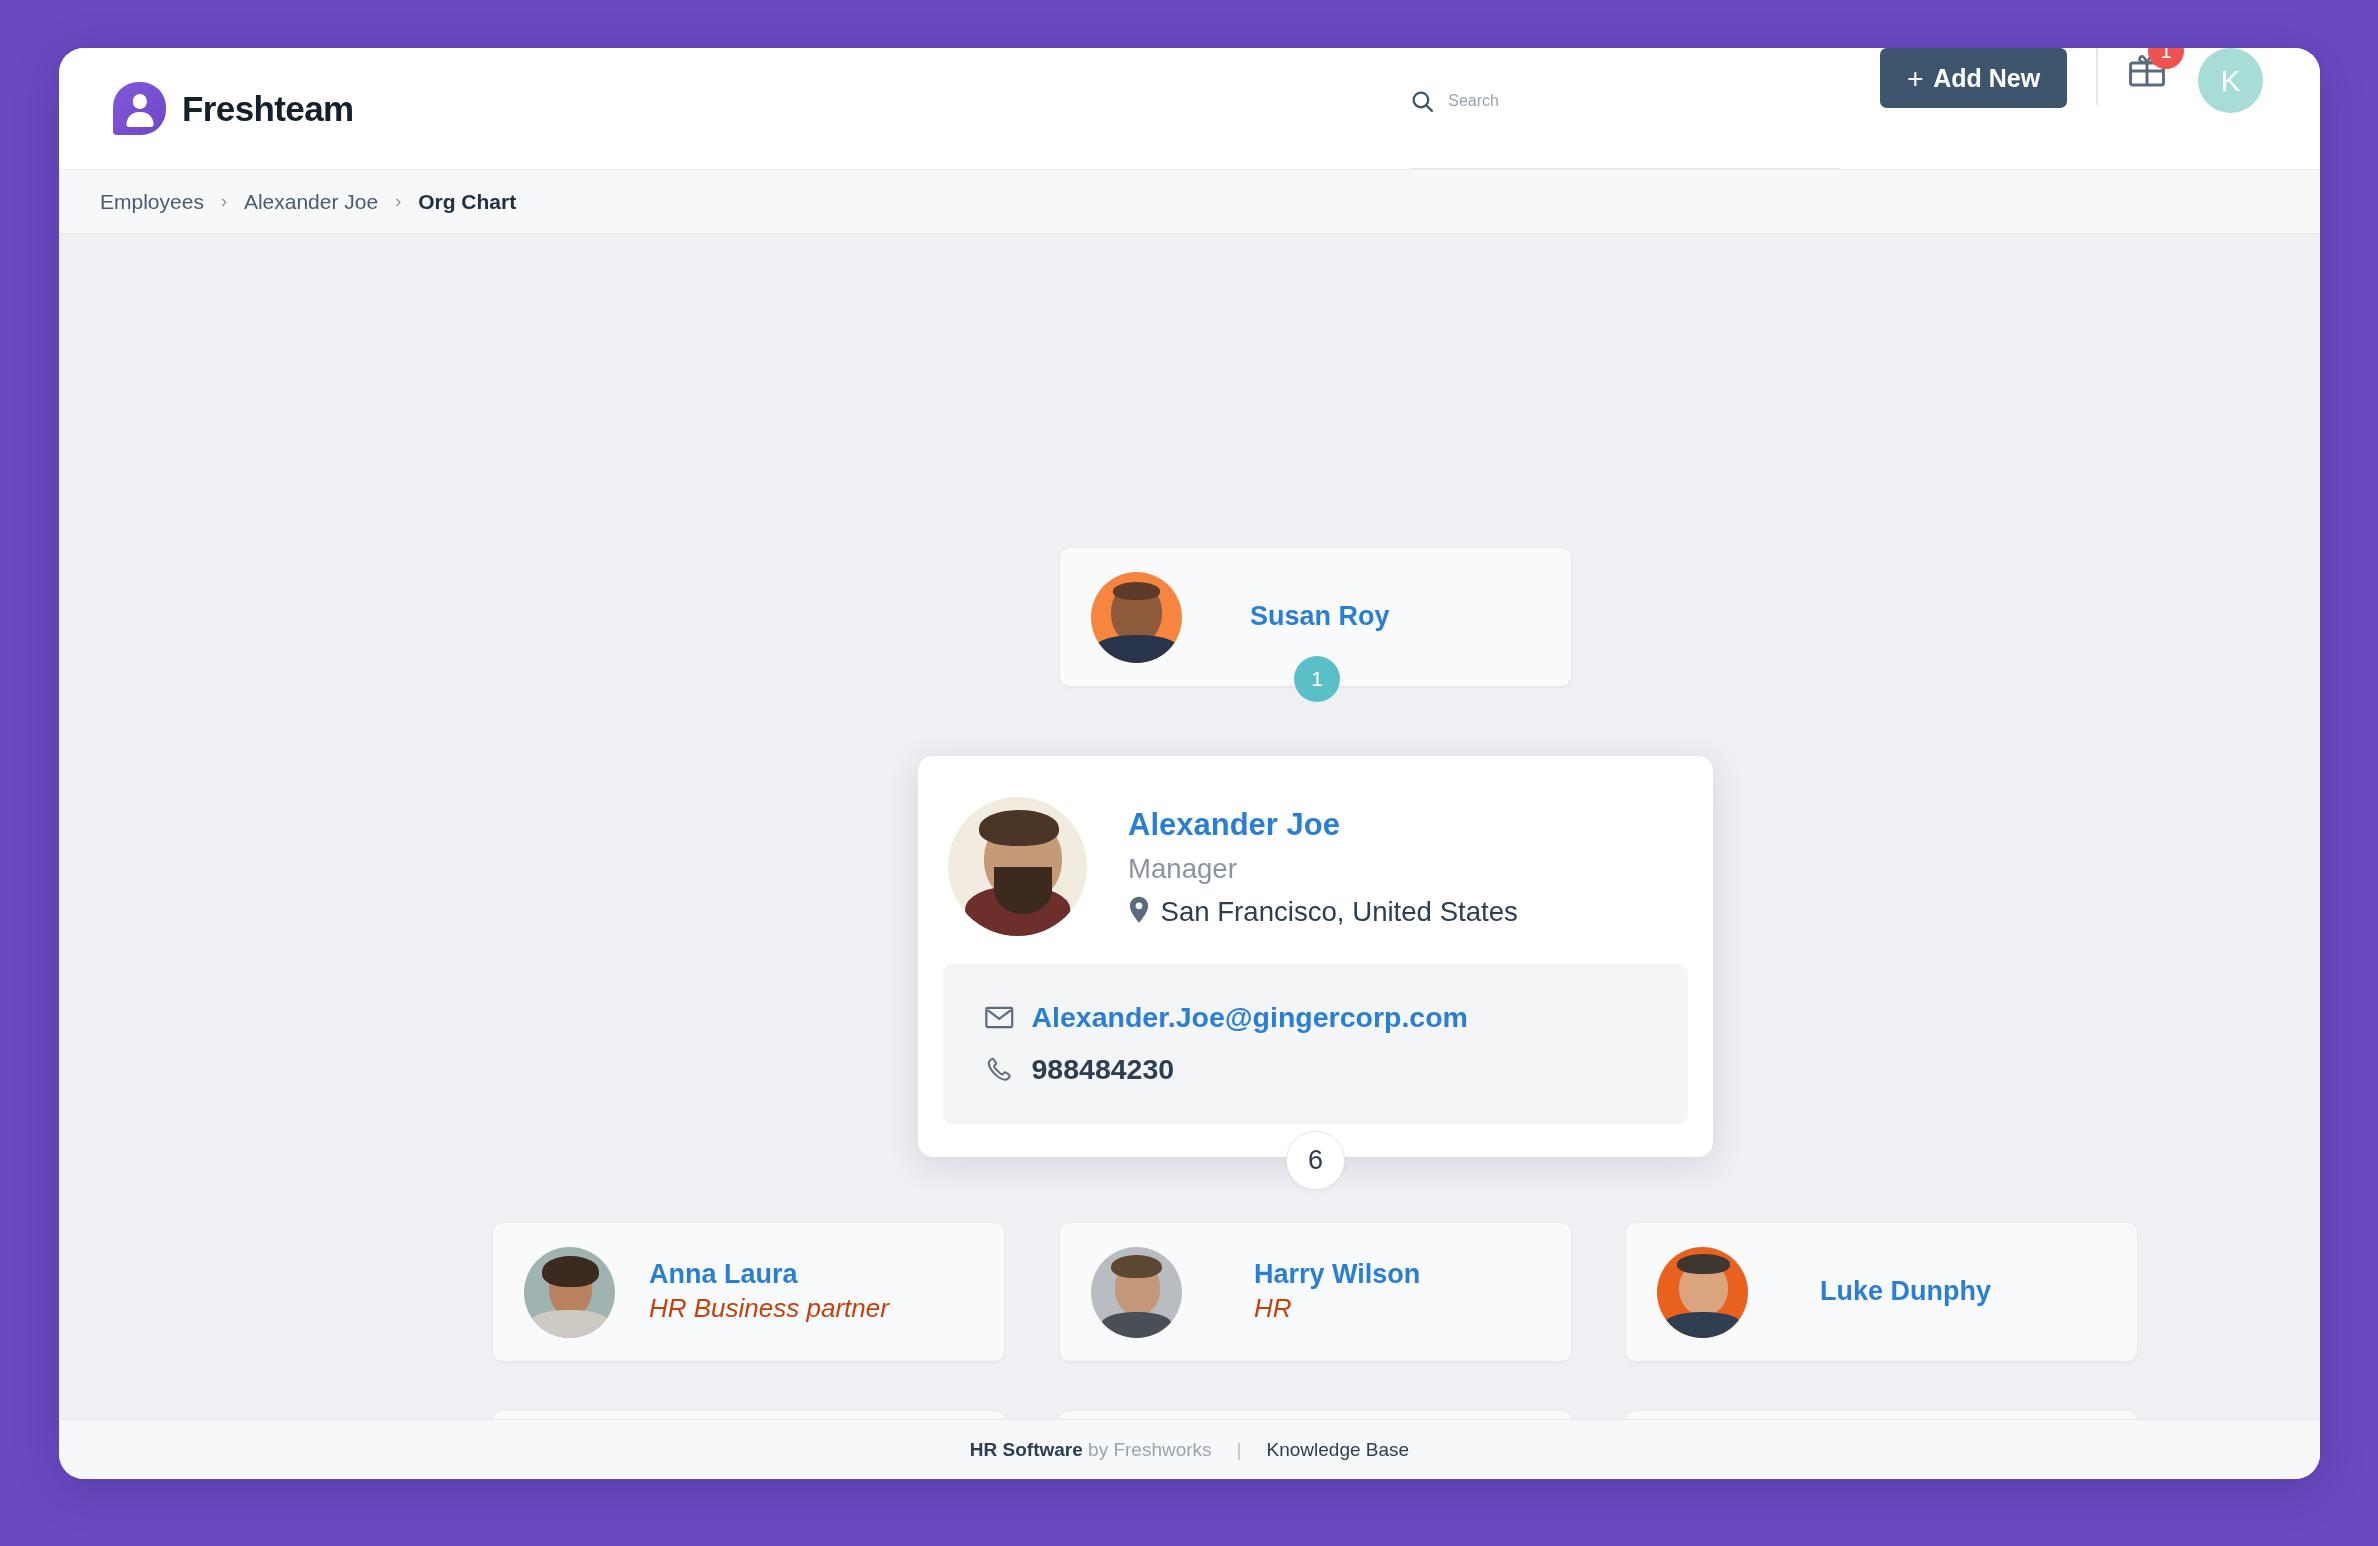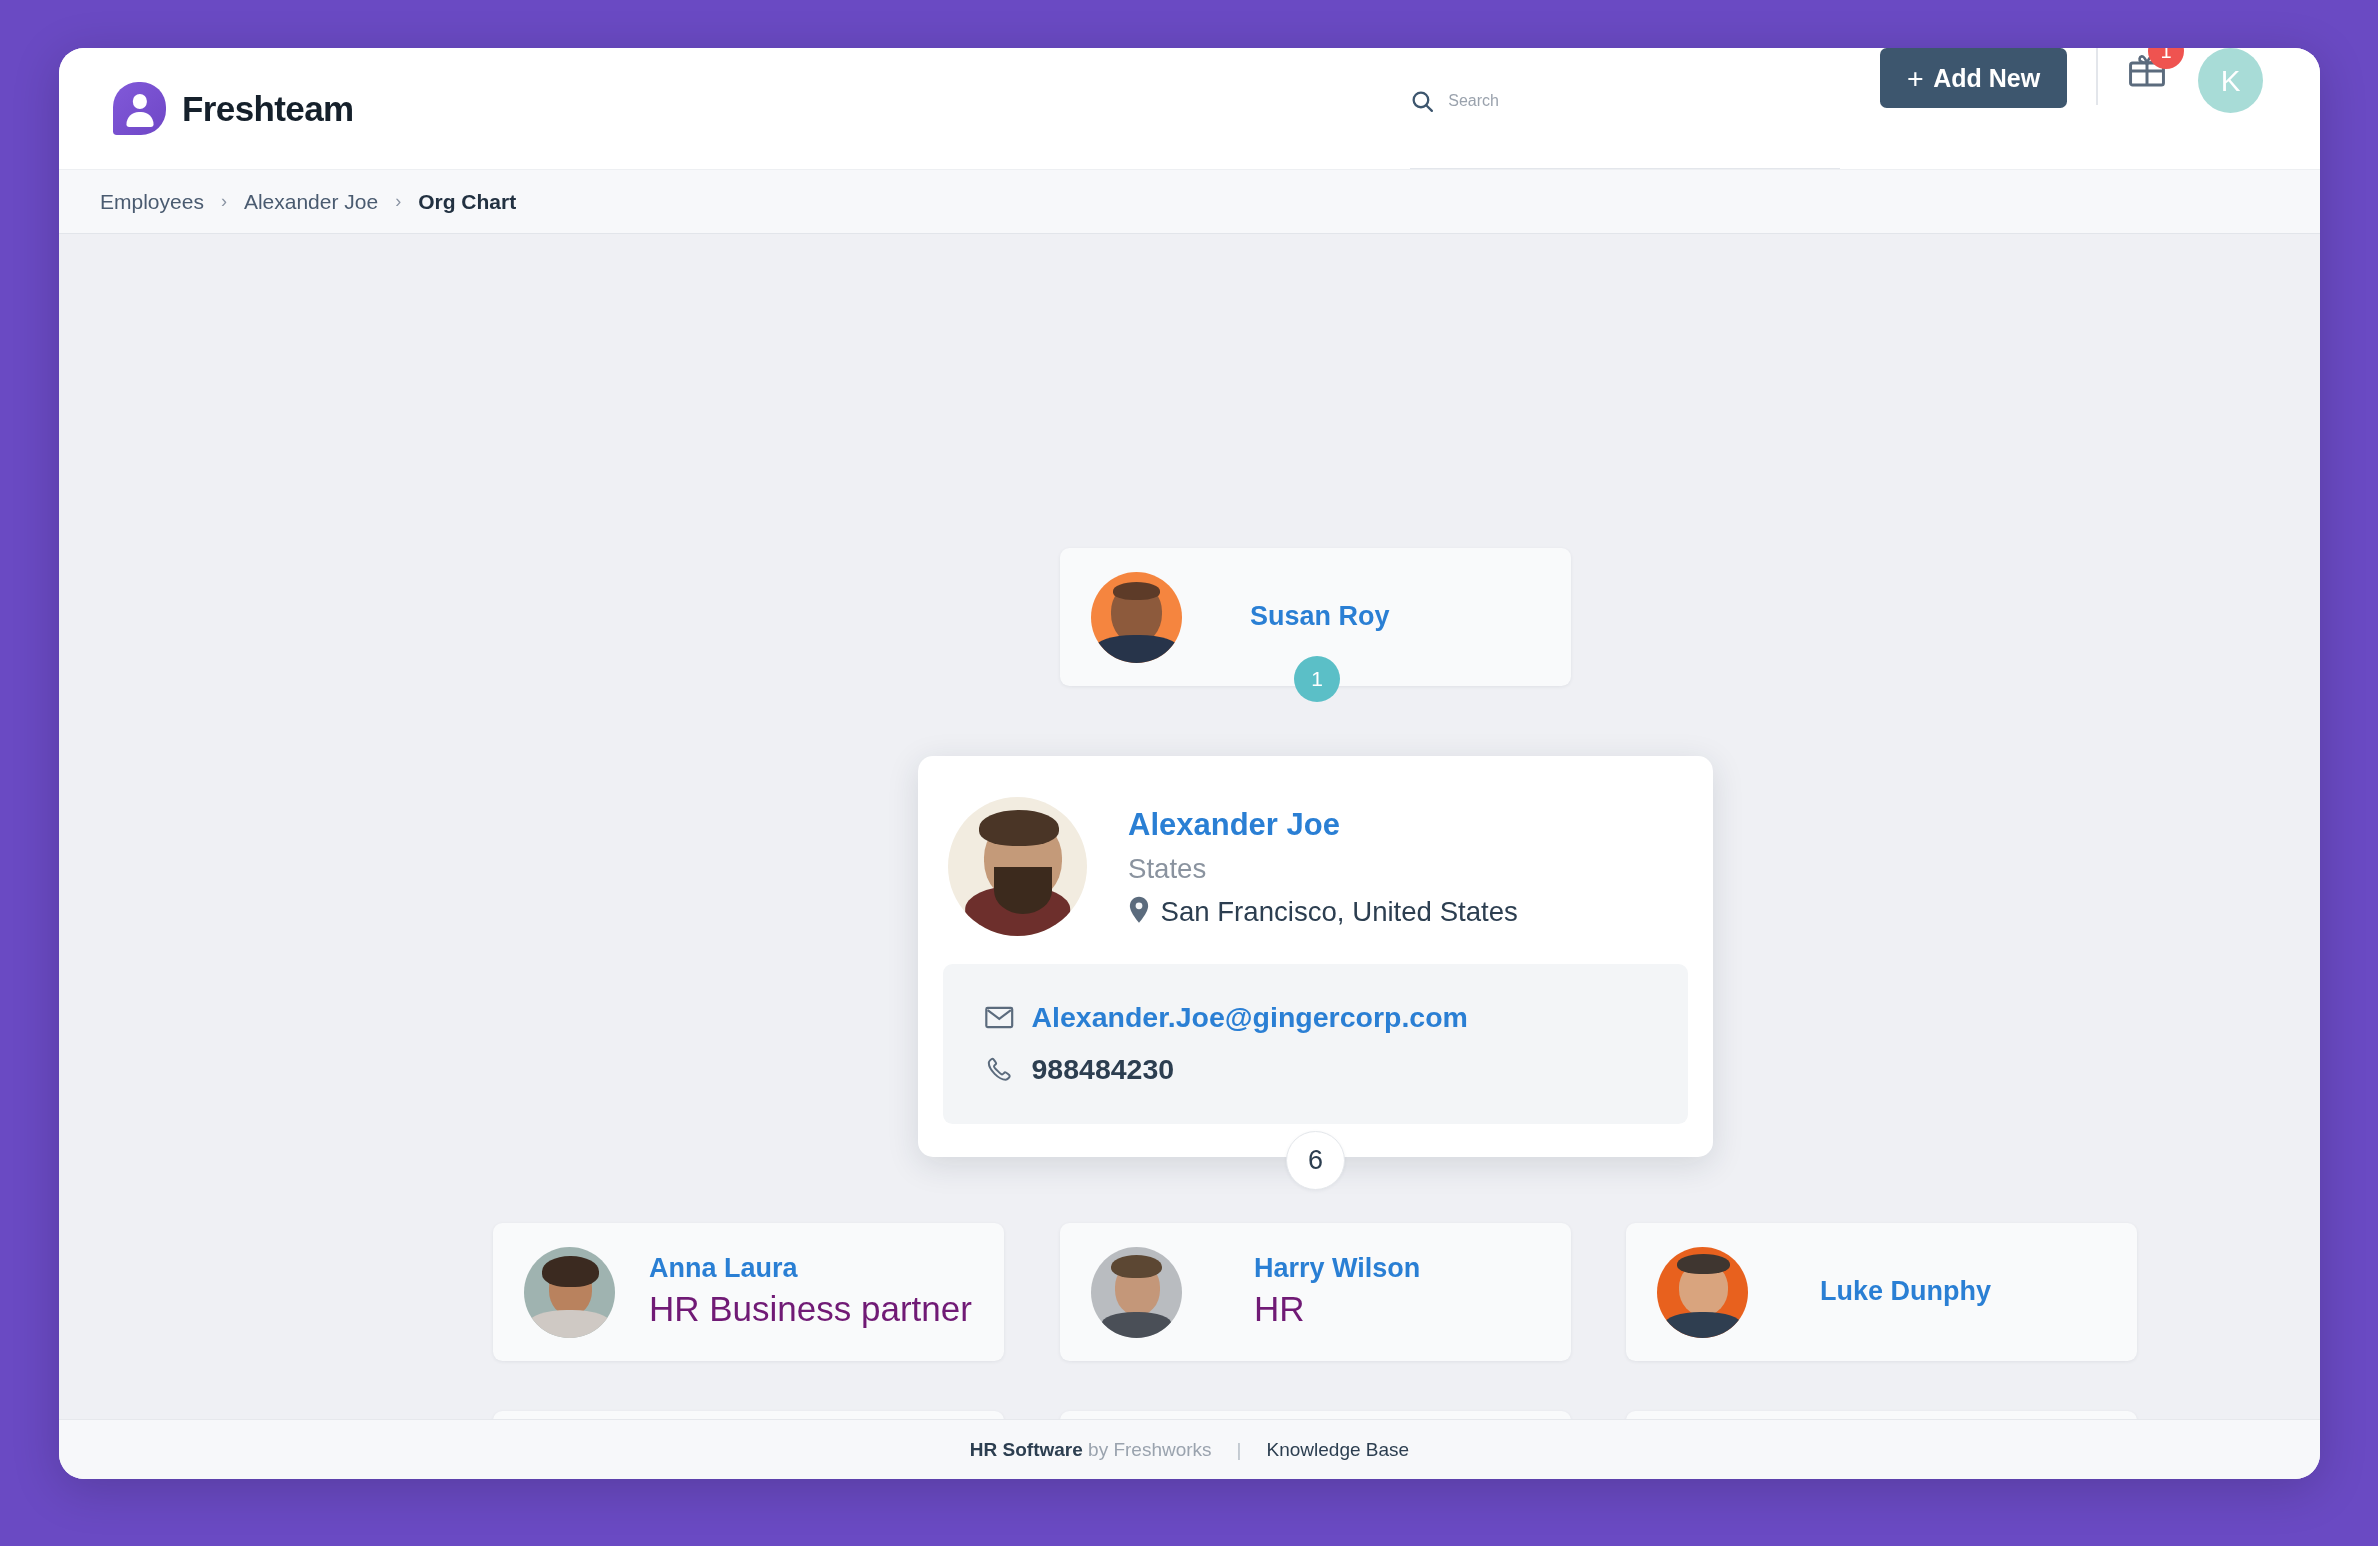--- a/index.html
+++ b/index.html
@@ -199,24 +199,25 @@
   }
 
   .card-name {
     font-size: 27px;
     color: #2a7fd4;
     font-weight: bold;
     line-height: 1.25;
     white-space: nowrap;
   }
   .card-title {
-    font-size: 35px;
-    color: #701a75;
+    font-size: 26px;
+    color: #c2410c;
     line-height: 1.3;
     white-space: nowrap;
+    font-style: italic;
   }
 
   
   .node-top {
     position: absolute;
     left: 1001px;
     top: 314px;
     width: 511px;
     height: 138px;
     background: #f9fafb;
@@ -448,21 +449,21 @@
           <span class="ph">
             <span class="bg" style="background:#f2ece0"></span>
             <span class="face" style="left:26%;top:16%;width:56%;height:60%;background:#c49a79"></span>
             <span class="hair" style="left:22%;top:9%;width:58%;height:26%;background:#4a3526"></span>
             <span class="torso" style="width:76%;height:36%;background:#6d2f2c"></span>
             <span style="position:absolute;left:33%;top:50%;width:42%;height:34%;background:#3c2a1d;border-radius:0 0 50% 50%"></span>
           </span>
         </div>
         <div class="focus-info">
           <div class="focus-name">Alexander Joe</div>
-          <div class="focus-role">States</div>
+          <div class="focus-role">Manager</div>
           <div class="focus-location">
             <svg width="22" height="27.6" viewBox="0 0 20 26">
               <path d="M10 0.8C5.2 0.8 1.4 4.6 1.4 9.4C1.4 15.6 10 25.2 10 25.2C10 25.2 18.6 15.6 18.6 9.4C18.6 4.6 14.8 0.8 10 0.8Z" fill="#5b6b7d"></path>
               <circle cx="10" cy="9.3" r="3.2" fill="#f4f6f8"></circle>
             </svg>
             <span>San Francisco, United States</span>
           </div>
         </div>
       </div>
 

